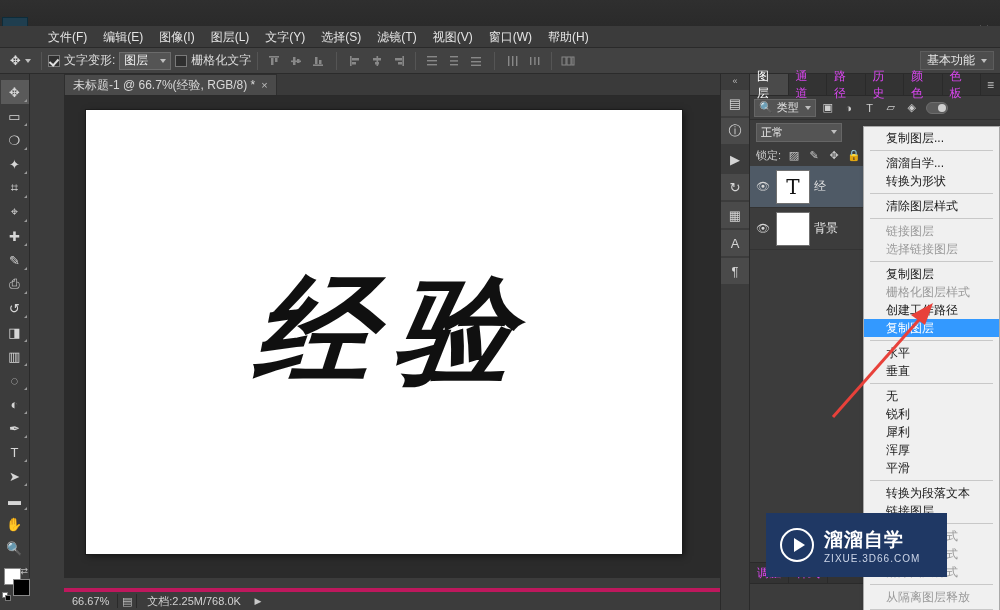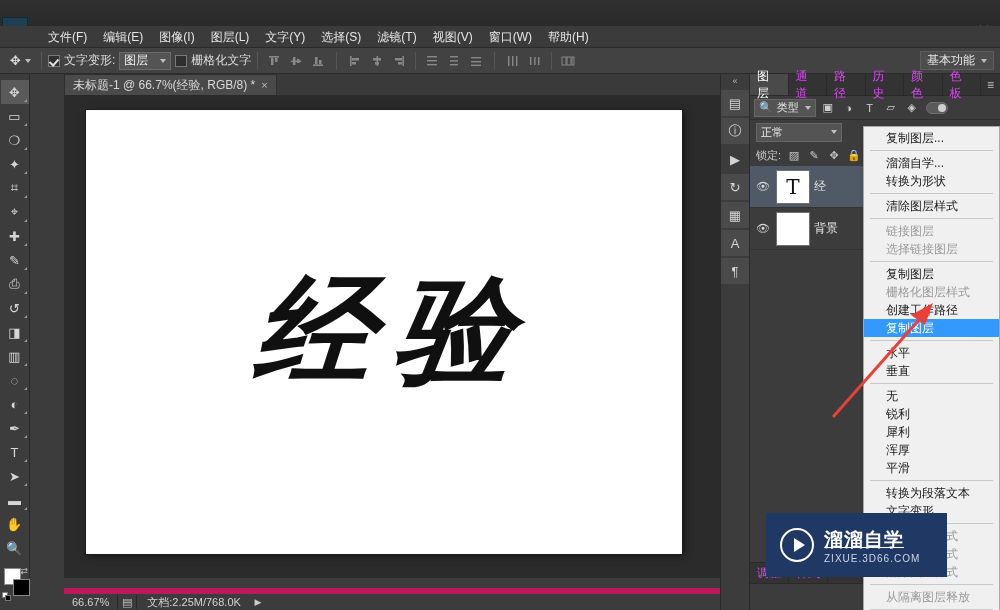--- a/index.html
+++ b/index.html
@@ -143,21 +143,21 @@
     font-family:"DejaVu Serif","Liberation Serif",serif;
     font-size:118px; font-weight:bold; color:#101010;
     letter-spacing:22px; text-indent:22px;
     font-style:italic;
     transform:skewX(-4deg);
   }
 
   
   .statusbar {
     position:absolute; left:64px; top:588px; width:656px; height:22px;
-    background:#3c3c3c; border-top:6px solid #be185d;
+    background:#3c3c3c; border-top:4px solid #be185d;
     display:flex; align-items:center; font-size:11px; color:#d2d2d2;
   }
   .zoom-val { padding:0 8px; }
   .sb-sep { width:1px; height:14px; background:#2a2a2a; }
   .sb-icon { width:18px; display:flex; align-items:center; justify-content:center; color:#bdbdbd; }
   .sb-doc { padding:0 10px; }
   .sb-arrow { width:14px; display:flex; align-items:center; justify-content:center; color:#c9c9c9; font-size:9px; }
 
   
   .dockstrip {
@@ -255,21 +255,21 @@
   .watermark {
     position:absolute; left:766px; top:513px; width:181px; height:64px;
     background:#1f3864; display:flex; align-items:center; gap:10px;
     padding-left:14px; z-index:60;
   }
   .wm-play {
     width:34px;height:34px;border-radius:50%;border:2px solid #fff;
     display:flex;align-items:center;justify-content:center;
   }
   .wm-play:after { content:""; border-left:11px solid #fff; border-top:7px solid transparent; border-bottom:7px solid transparent; margin-left:4px; }
-  .wm-title { color:#fff; font-size:19px; font-weight:bold; letter-spacing:1px;text-decoration:underline; }
+  .wm-title { color:#fff; font-size:19px; font-weight:bold; letter-spacing:1px; }
   .wm-sub { color:#cdd6e8; font-size:10px; letter-spacing:1px; }
 </style>
 </head>
 <body>
 
 <div id="app">
 
   <div class="titlebar">
     <div class="ps-logo">Ps</div>
     <div class="win-btns">
@@ -571,21 +571,21 @@
     <div class="ctxitem">水平</div>
     <div class="ctxitem">垂直</div>
     <div class="ctxsep"></div>
     <div class="ctxitem">无</div>
     <div class="ctxitem">锐利</div>
     <div class="ctxitem">犀利</div>
     <div class="ctxitem">浑厚</div>
     <div class="ctxitem">平滑</div>
     <div class="ctxsep"></div>
     <div class="ctxitem">转换为段落文本</div>
-    <div class="ctxitem">文字变形...</div>
+    <div class="ctxitem">链接图层...</div>
     <div class="ctxsep"></div>
     <div class="ctxitem disabled">拷贝图层样式</div>
     <div class="ctxitem disabled">粘贴图层样式</div>
     <div class="ctxitem disabled">清除图层样式</div>
     <div class="ctxsep"></div>
     <div class="ctxitem disabled">从隔离图层释放</div>
     <div class="ctxsep"></div>
 
   </div>
 

